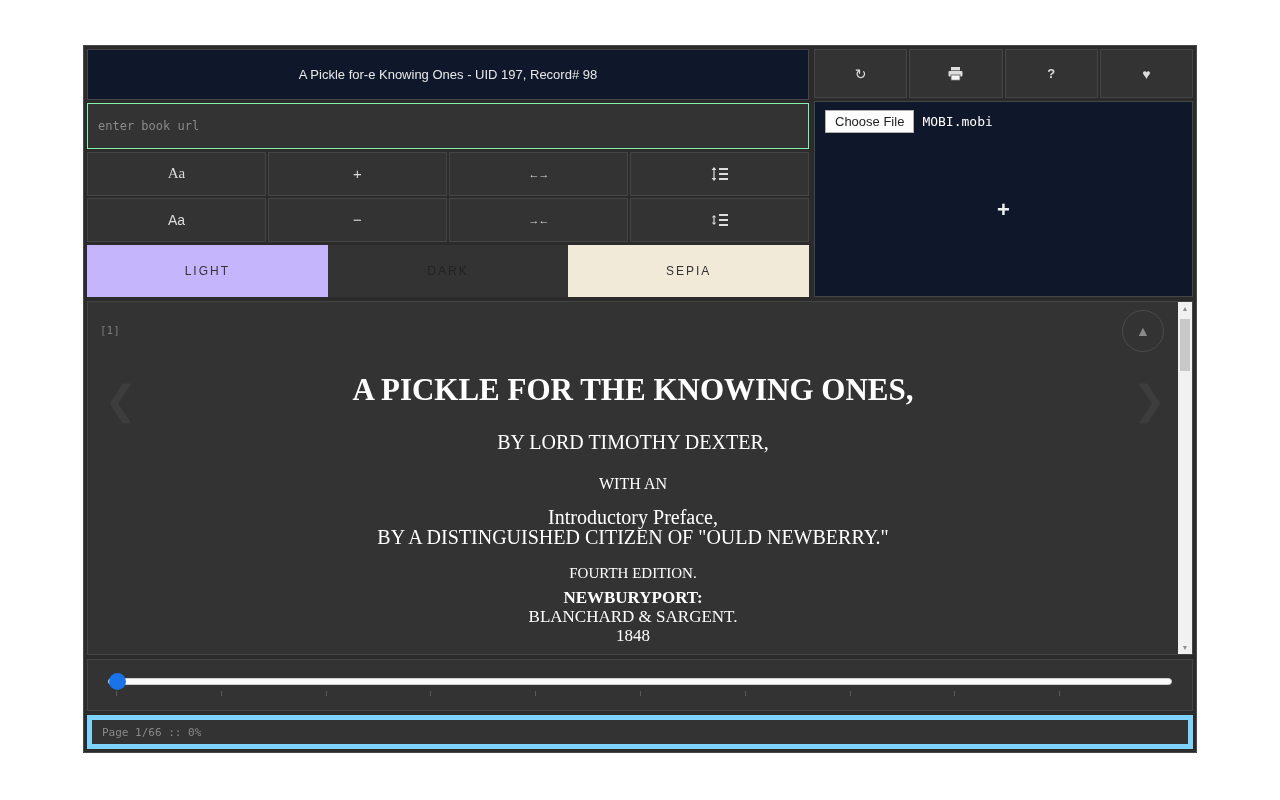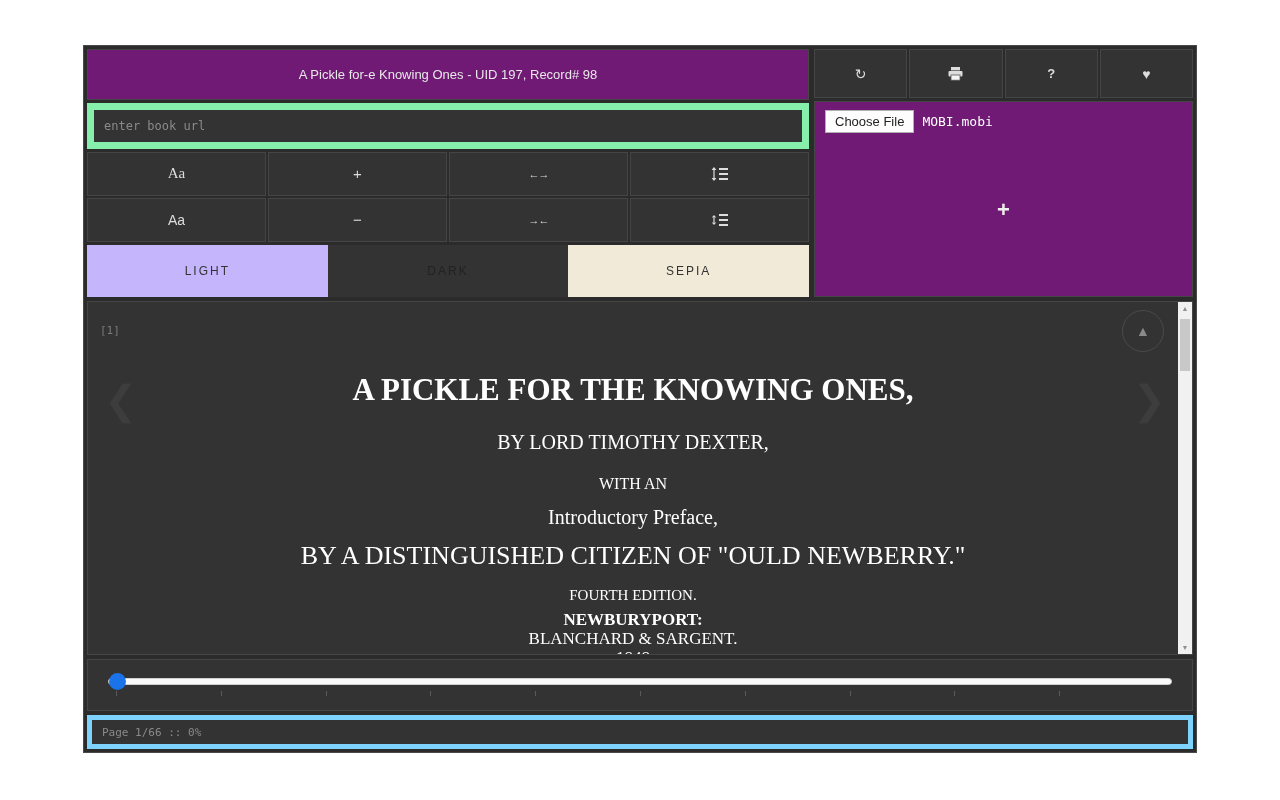--- a/index.html
+++ b/index.html
@@ -7,26 +7,26 @@
   body { position:relative; font-family:"Liberation Sans", sans-serif; }
 
   .app { position:absolute; left:83px; top:45px; width:1114px; height:708px;
          background:#2b2b2b; border:1px solid #4a4a4a; padding:3px;
          display:flex; flex-direction:column; gap:4px; }
 
   .top { display:flex; gap:5px; height:248px; }
   .left-col { width:722px; display:flex; flex-direction:column; gap:3px; }
   .right-col { flex:1; display:flex; flex-direction:column; gap:3px; }
 
-  .panel { background:#701a75; border:1px solid #454545; }
+  .panel { background:#0f172a; border:1px solid #454545; }
 
   .titlebar { height:51px; display:flex; align-items:center; justify-content:center;
               color:#e8e8e8; font-size:13px; }
 
-  .url-input { height:46px; background:#333333; border:7px solid #86efac;
+  .url-input { height:46px; background:#333333; border:1px solid #86efac;
                color:#cccccc; font-family:"DejaVu Sans Mono", monospace; font-size:12px;
                padding:0 10px; outline:none; width:100%; }
   .url-input::placeholder { color:#8a8a8a; }
 
   .btn-grid { flex:1; display:grid; grid-template-columns:repeat(4,1fr);
               grid-template-rows:1fr 1fr; gap:2px; }
   .gbtn { background:#333333; border:1px solid #454545; color:#dddddd;
           display:flex; align-items:center; justify-content:center; cursor:pointer; }
   .gbtn .serif { font-family:"Liberation Serif", serif; font-size:15px; }
   .gbtn .sans  { font-family:"Liberation Sans", sans-serif; font-size:14px; }
@@ -57,21 +57,21 @@
   .reader { height:355px; background:#333333; border:1px solid #454545;
             position:relative; overflow:hidden; }
   .page-marker { position:absolute; left:12px; top:22px; color:#7a7a7a;
                  font-family:"DejaVu Sans Mono", monospace; font-size:11px; }
   .content { position:absolute; left:0; right:14px; top:0; text-align:center;
              color:#ffffff; font-family:"Liberation Serif", serif; line-height:1; }
   .bk-title    { margin-top:72px; font-size:31px; font-weight:bold; }
   .bk-author   { margin-top:27px; font-size:20px; }
   .bk-withan   { margin-top:24px; font-size:16px; }
   .bk-preface  { margin-top:15px; font-size:20px; }
-  .bk-citizen  { margin-top:16px; font-size:26px; }
+  .bk-citizen  { font-size:20px; }
   .bk-edition  { margin-top:19px; font-size:15px; }
   .bk-city     { margin-top:8px; font-size:17px;font-weight:bold; }
   .bk-publisher{ margin-top:2px;  font-size:17px; }
   .bk-year     { margin-top:2px;  font-size:17px; }
 
   .nav { position:absolute; top:78px; font-size:40px; color:#3d3d3d; cursor:pointer;
          user-select:none; line-height:1; }
   .nav.prev { left:16px; }
   .nav.next { right:26px; }
 

